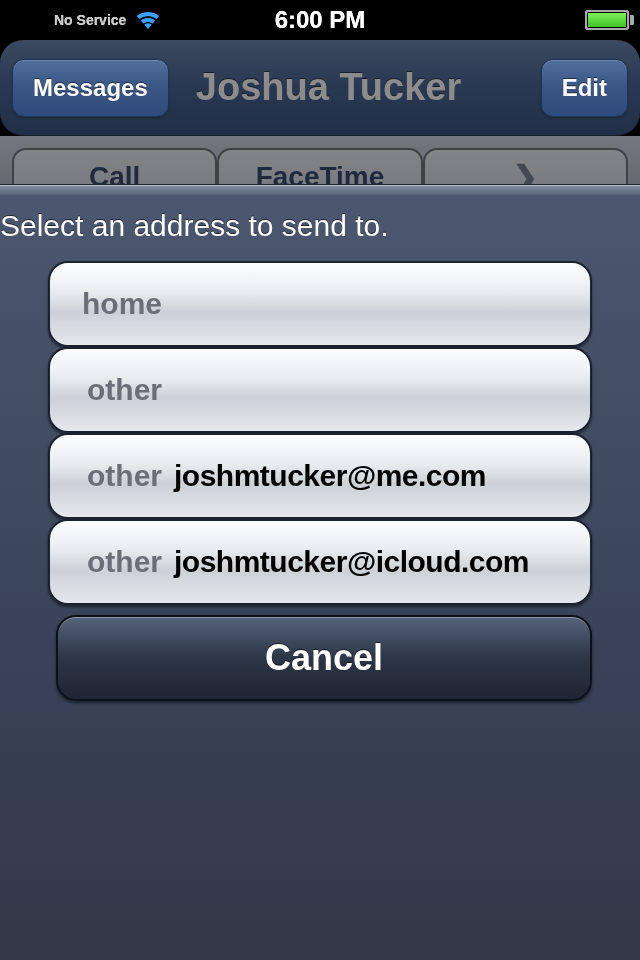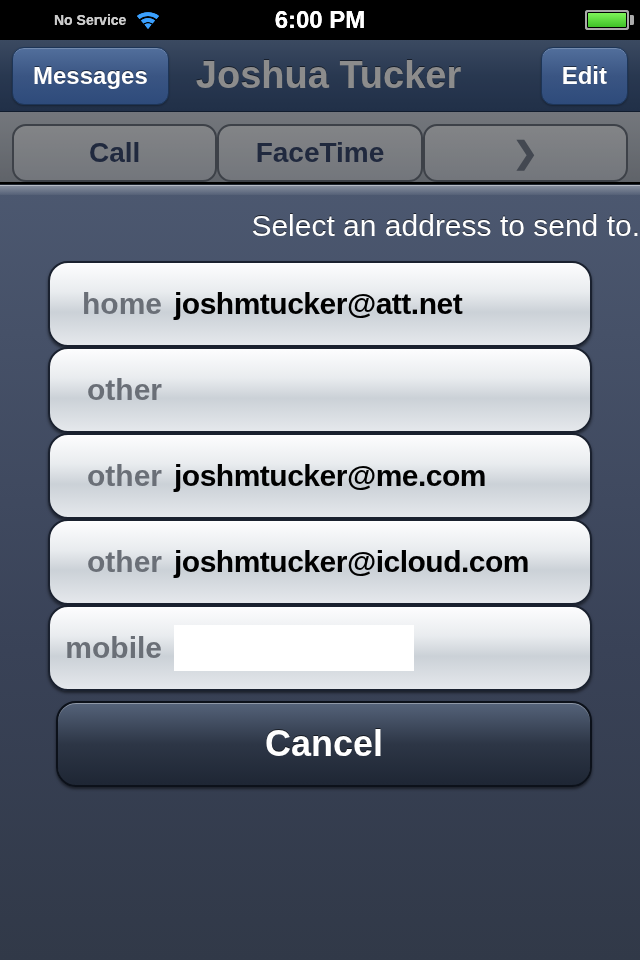--- a/index.html
+++ b/index.html
@@ -74,28 +74,29 @@
     .battery-tip {
       width: 4px;
       height: 10px;
       background: #aaa;
       margin-left: 1px;
       border-radius: 0 2px 2px 0;
     }
 
     
     .navbar {
-      height: 72px;
+      height: 96px;
       background: linear-gradient(#6c87b1, #4b6793 50%, #3c5783);
       border-bottom: 1px solid #223654;
       display: flex;
       align-items: center;
       justify-content: space-between;
       padding: 0 12px;
       position: relative;
+      border-radius: 23px;
     }
     .nav-title {
       position: absolute;
       left: 17px; right: 0;
       text-align: center;
       color: #fff;
       font-weight: 700;
       font-size: 38px;
       text-shadow: 0 -1px 0 rgba(0,0,0,0.5);
       pointer-events: none;
@@ -169,21 +170,21 @@
       background:
         linear-gradient(to bottom,
           rgba(255,255,255,0.35) 0,
           rgba(255,255,255,0.05) 10px,
           rgba(255,255,255,0) 10px),
         linear-gradient(to bottom, #4c5870, #394257 60%, #313948);
       border-top: 1px solid #1e2530;
       box-shadow: inset 0 1px 0 rgba(255,255,255,0.4);
     }
     .sheet-title {
-      text-align: right;
+      text-align: left;
       color: #fff;
       font-size: 30px;
       font-weight: 500;
       padding: 24px 0 18px;
       text-shadow: 0 -1px 0 rgba(0,0,0,0.6);
     }
     .sheet-buttons {
       display: flex;
       flex-direction: column;
       padding: 0 48px;
@@ -309,41 +310,36 @@
       </div>
     </div>
   </div>
 
   <div class="sheet">
     <div class="sheet-title">Select an address to send to.</div>
     <div class="sheet-buttons">
 
       <div class="option-btn">
         <span class="option-label">home</span>
-        <span class="option-value">joshmtucker@att.net</span>
       </div>
 
       <div class="option-btn">
         <span class="option-label">other</span>
       </div>
 
       <div class="option-btn">
         <span class="option-label">other</span>
         <span class="option-value">joshmtucker@me.com</span>
       </div>
 
       <div class="option-btn">
         <span class="option-label">other</span>
         <span class="option-value">joshmtucker@icloud.com</span>
       </div>
 
-      <div class="option-btn">
-        <span class="option-label">mobile</span>
-        <span class="redaction"></span>
-      </div>
 
       <div class="cancel-btn">
         <span>Cancel</span>
       </div>
 
     </div>
   </div>
 
 </div>
 

